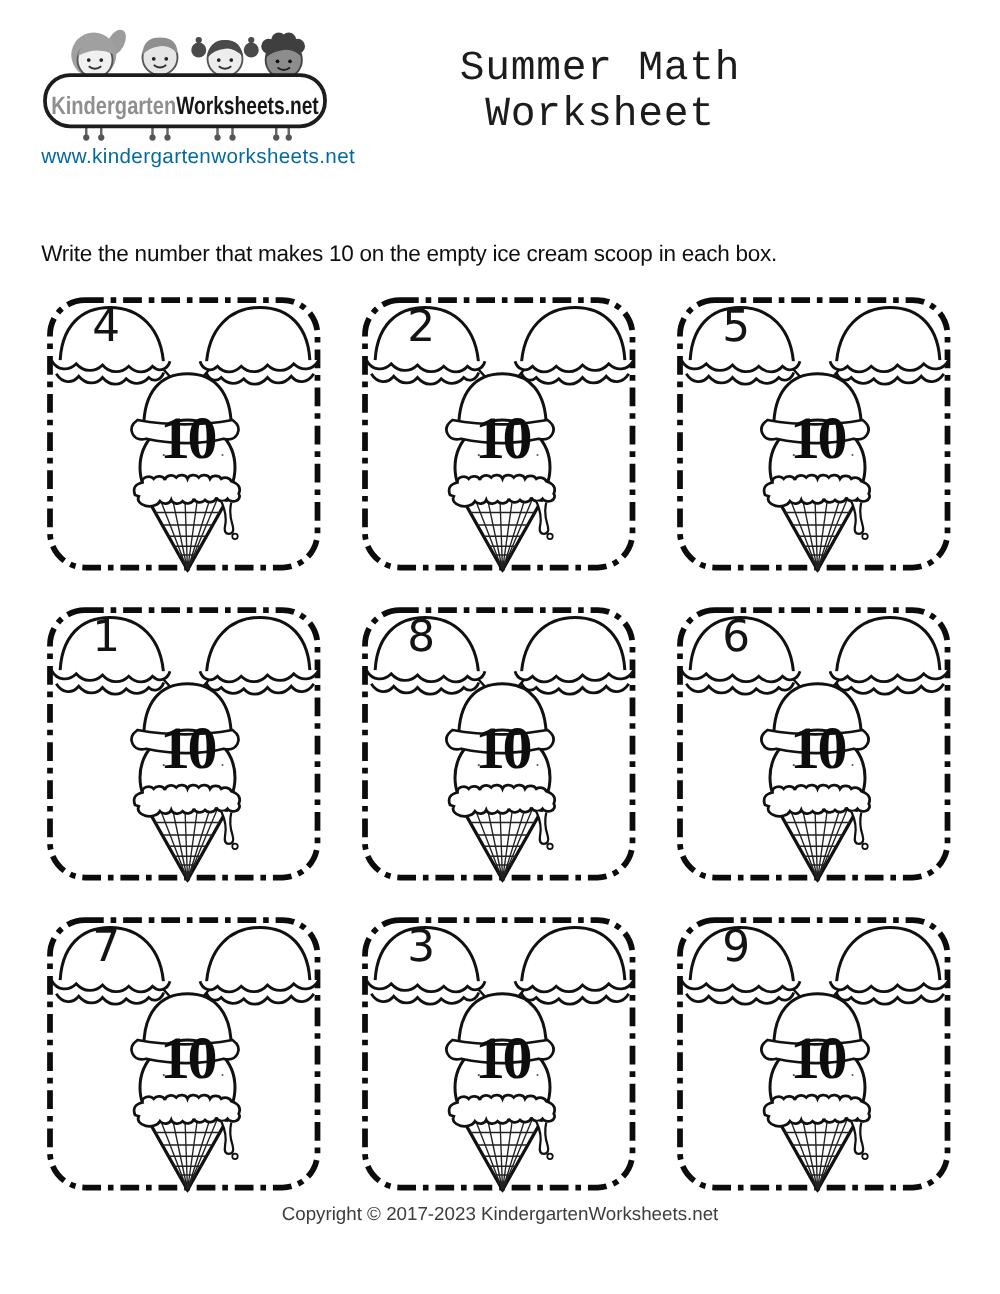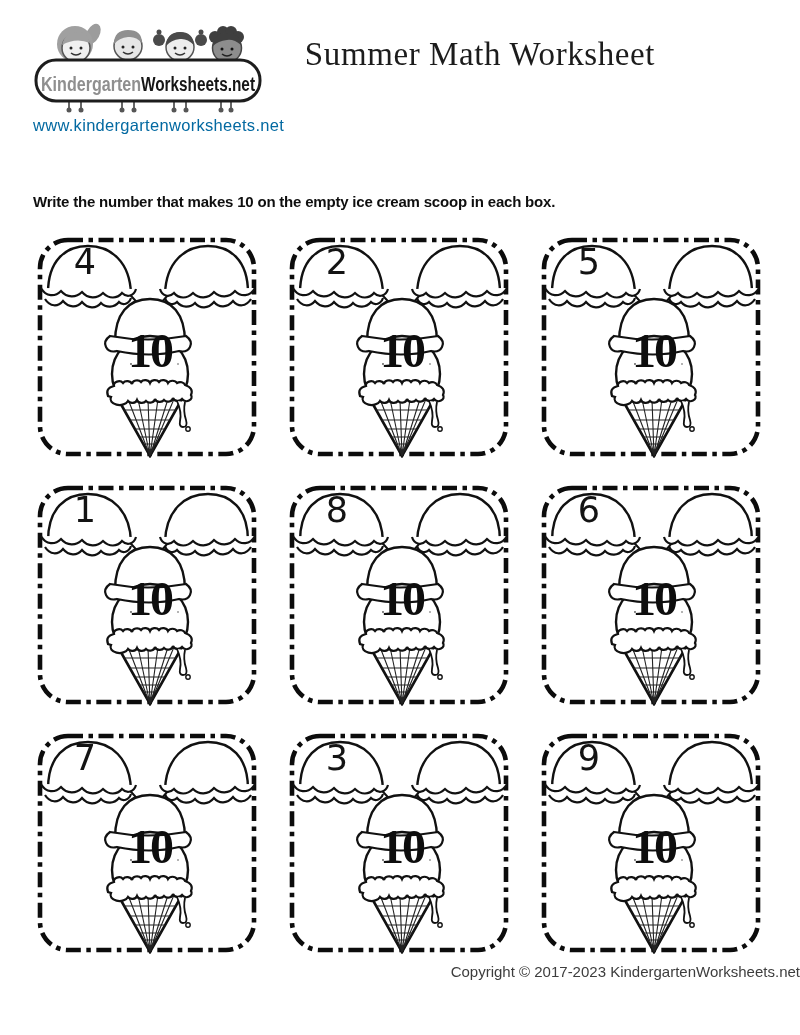--- a/index.html
+++ b/index.html
@@ -9,50 +9,50 @@
     font-family:"Liberation Sans", sans-serif; color:#111; overflow:hidden;
   }
   .logo-svg { position:absolute; left:33px; top:18px; width:230px; height:100px; }
   .website {
     position:absolute; left:33px; top:116px; width:230px; text-align:center;
     font-size:16.5px; color:#0369a1; letter-spacing:0.3px;
   }
   .title {
     position:absolute; left:270px; top:36px; width:420px; text-align:center;
     font-size:33px; letter-spacing:0.6px; color:#1c1c1c;
-    font-family:Liberation Serif, serif;
+    font-family:Liberation Mono, monospace;
   }
   .name-row { position:absolute; left:455px; top:131px; font-size:24px; color:#1c1c1c; }
   .name-line {
     display:inline-block; width:228px; height:26px; vertical-align:bottom;
     border-bottom:2px solid #1c1c1c;
   }
   .instruction {
     position:absolute; left:33px; top:193px; width:740px;
-    font-size:15px; letter-spacing:-0.2px; color:#0f0f0f;font-weight:bold;
+    font-size:18px; letter-spacing:-0.2px; color:#0f0f0f;
   }
   .grid {
     position:absolute; left:36px; top:236px;
     display:grid; grid-template-columns:repeat(3,222px);
     column-gap:30px; row-gap:26px;
   }
   .box { position:relative; width:222px; height:222px; }
   .box svg.art { position:absolute; left:0; top:0; width:222px; height:222px; }
   .num {
     position:absolute; left:20px; top:6px; width:58px; text-align:center;
     font-size:35px; font-weight:400; font-family:"DejaVu Sans", sans-serif; color:#131313;
   }
   .ten {
     position:absolute; left:66px; top:87px; width:96px; text-align:center;
     font-size:48px; font-weight:700; letter-spacing:-2px;
     font-family:Liberation Serif, serif; color:#0d0d0d;
   }
   .answer-area { position:absolute; left:128px; top:8px; width:88px; height:62px; }
   .footer {
-    position:absolute; left:0; top:962px; width:800px; text-align:right;
+    position:absolute; left:0; top:962px; width:800px; text-align:center;
     font-size:15px; color:#3d3d3d; line-height:1.3;
   }
   .defs-holder { position:absolute; width:0; height:0; overflow:hidden; }
 </style>
 </head>
 <body>
 
 <svg class="defs-holder" aria-hidden="true">
   <defs>
     <g id="scoop-top">

